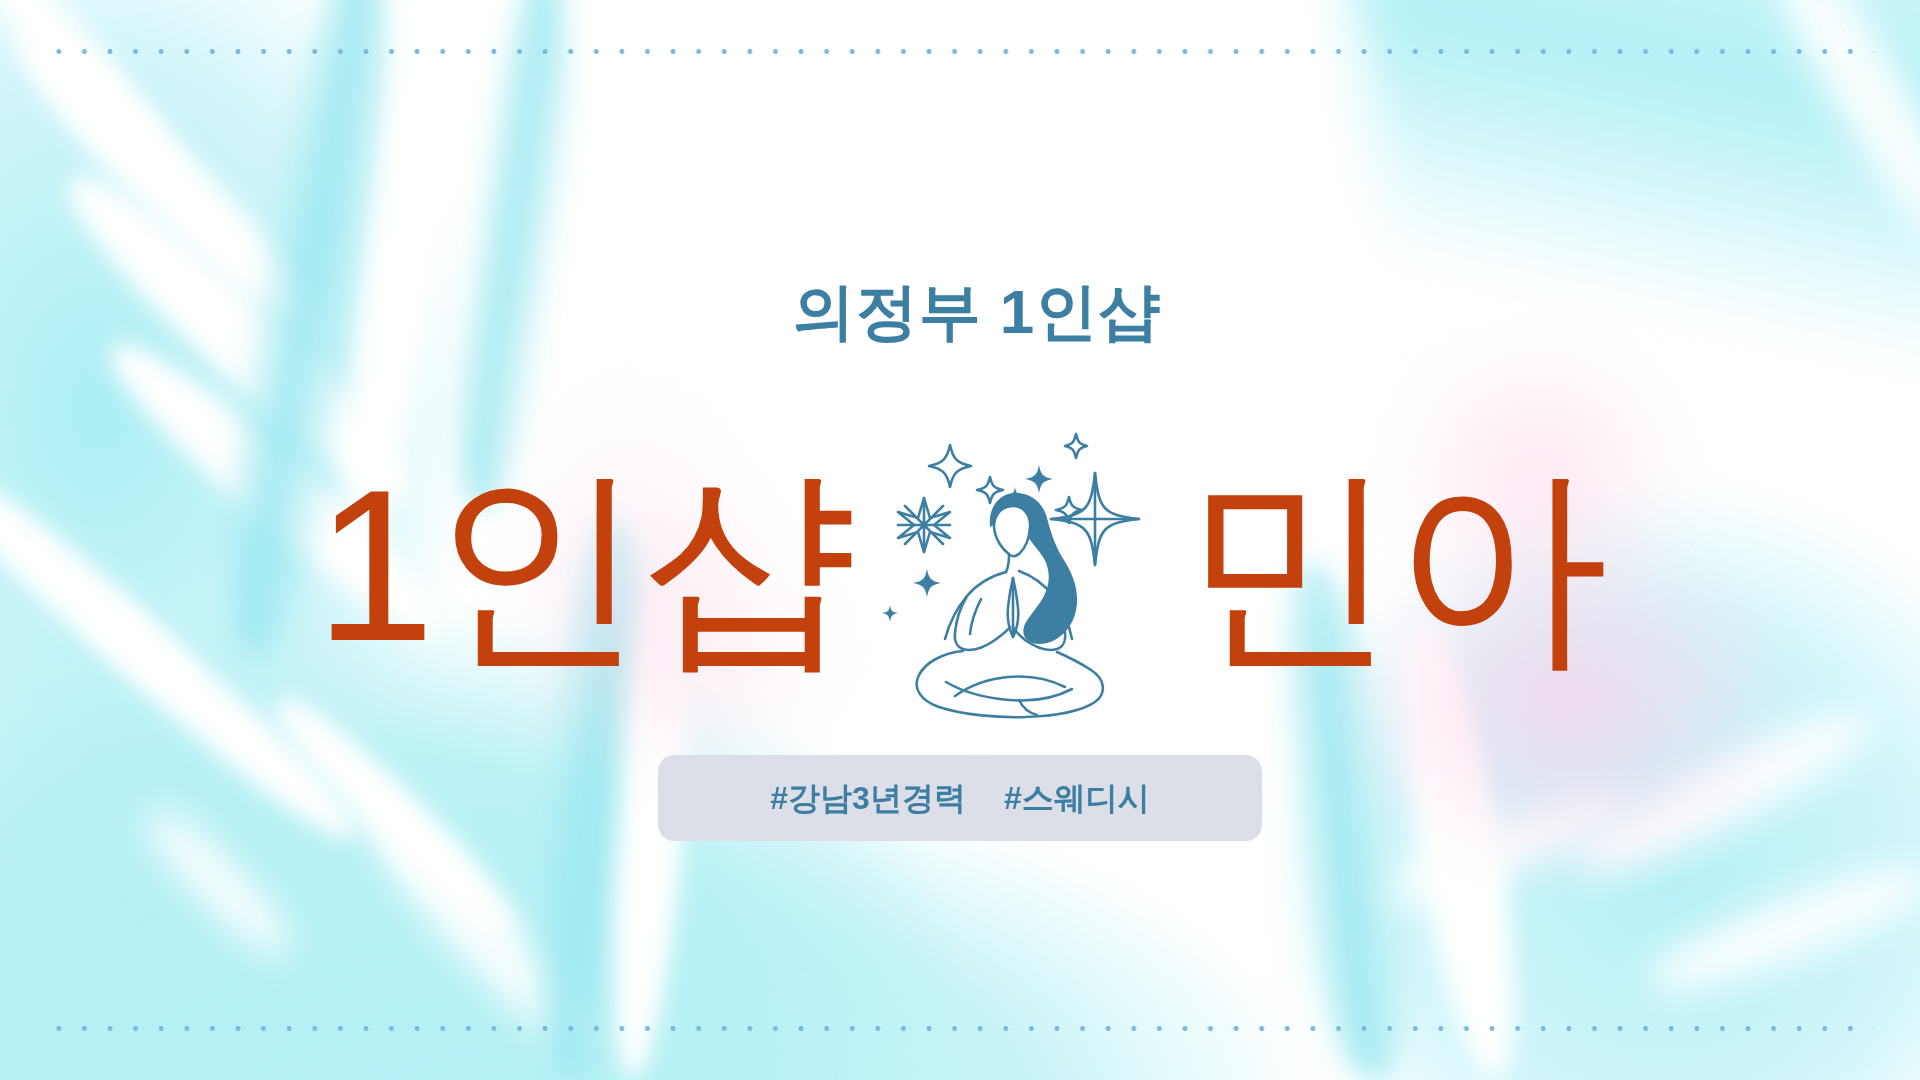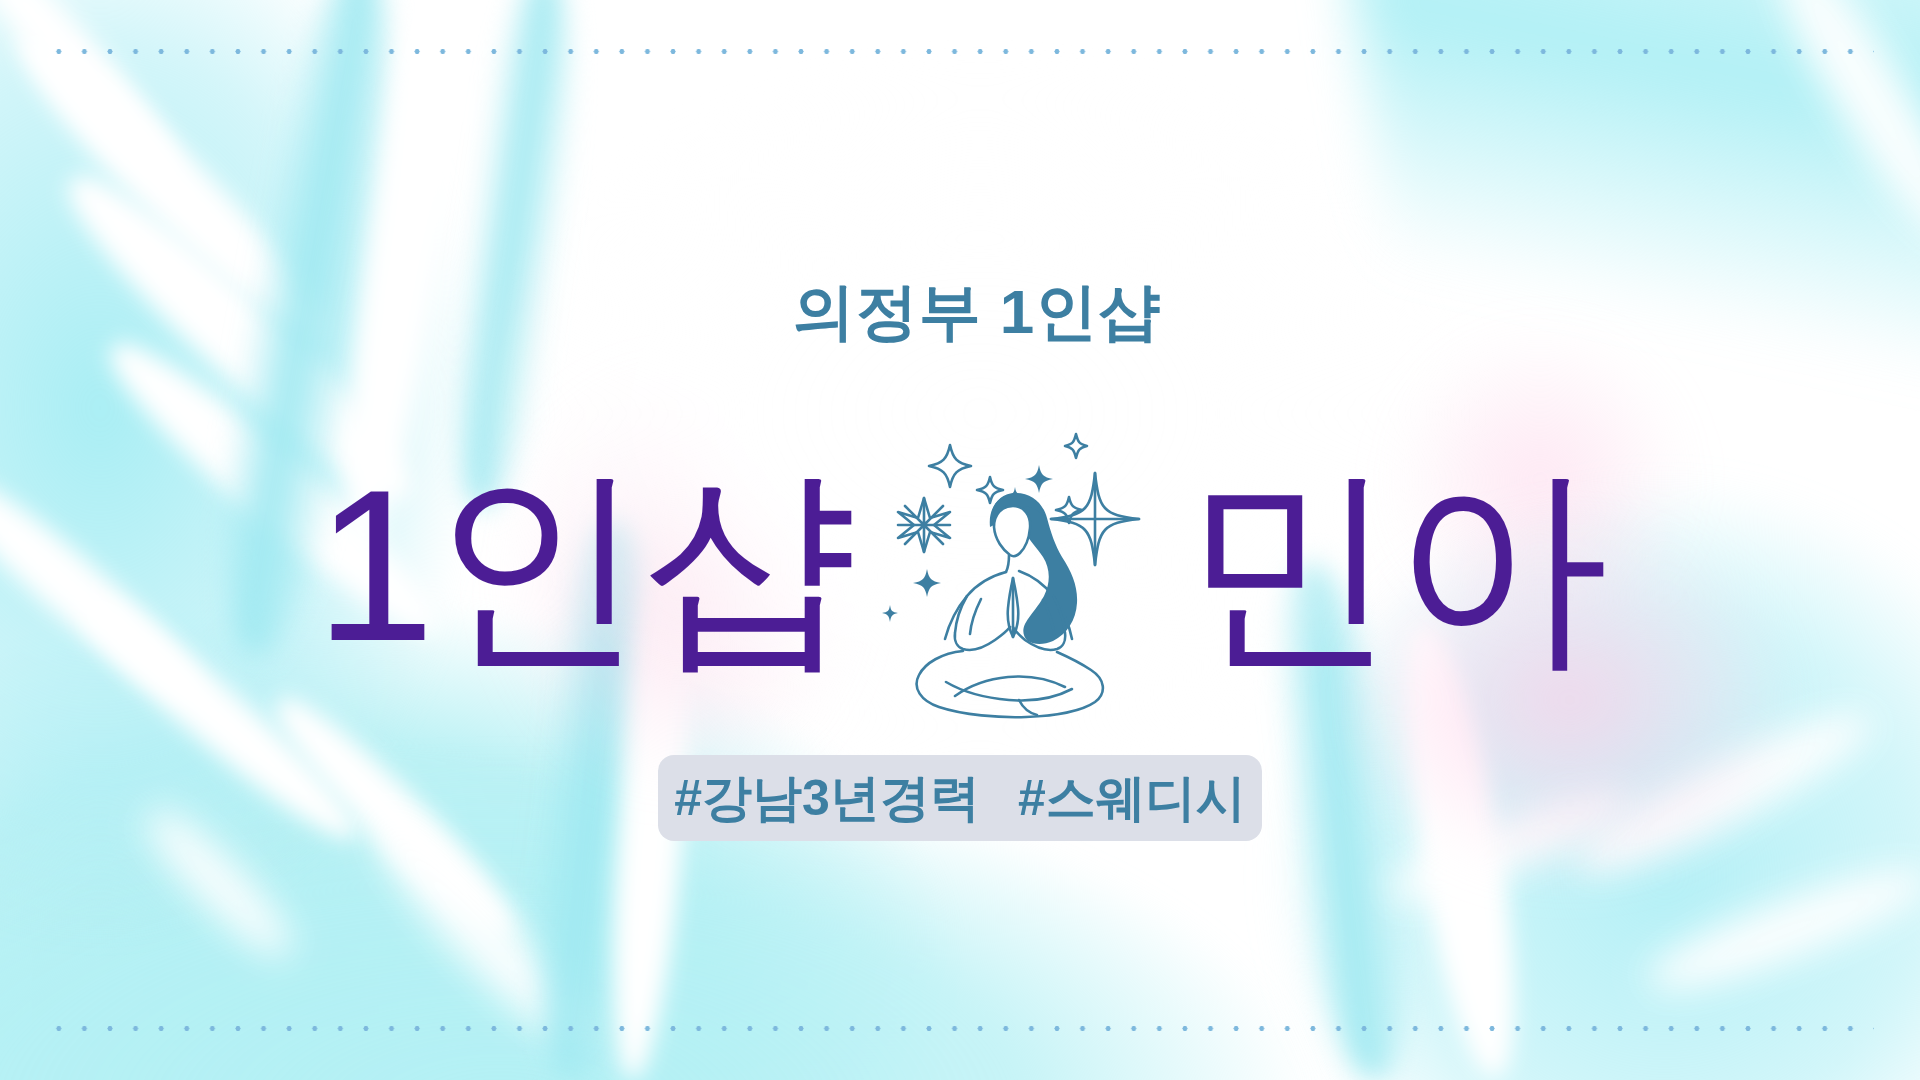--- a/index.html
+++ b/index.html
@@ -167,21 +167,21 @@
     width: 100%;
     height: 290px;
     display: flex;
     align-items: center;
     justify-content: center;
     gap: 4px;
   }
   .headline-word {
     font-size: 215px;
     font-weight: 300;
-    color: #4c1d95;
+    color: #c2410c;
     line-height: 1;
     letter-spacing: -4px;
     white-space: pre;
   }
   .headline-word.left  { margin-right: 6px; }
   .headline-word.right { margin-left: 16px; }
 
   .art {
     width: 300px;
     height: 300px;
@@ -199,21 +199,21 @@
     width: 604px;
     height: 86px;
     border-radius: 16px;
     background: #dcdfe8;
     display: flex;
     align-items: center;
     justify-content: center;
     gap: 38px;
   }
   .tag-text {
-    font-size: 50px;
+    font-size: 32px;
     font-weight: bold;
     color: #3d7fa2;
     line-height: 1;
     white-space: pre;
   }
 </style>
 </head>
 <body>
 
 <div class="banner">

